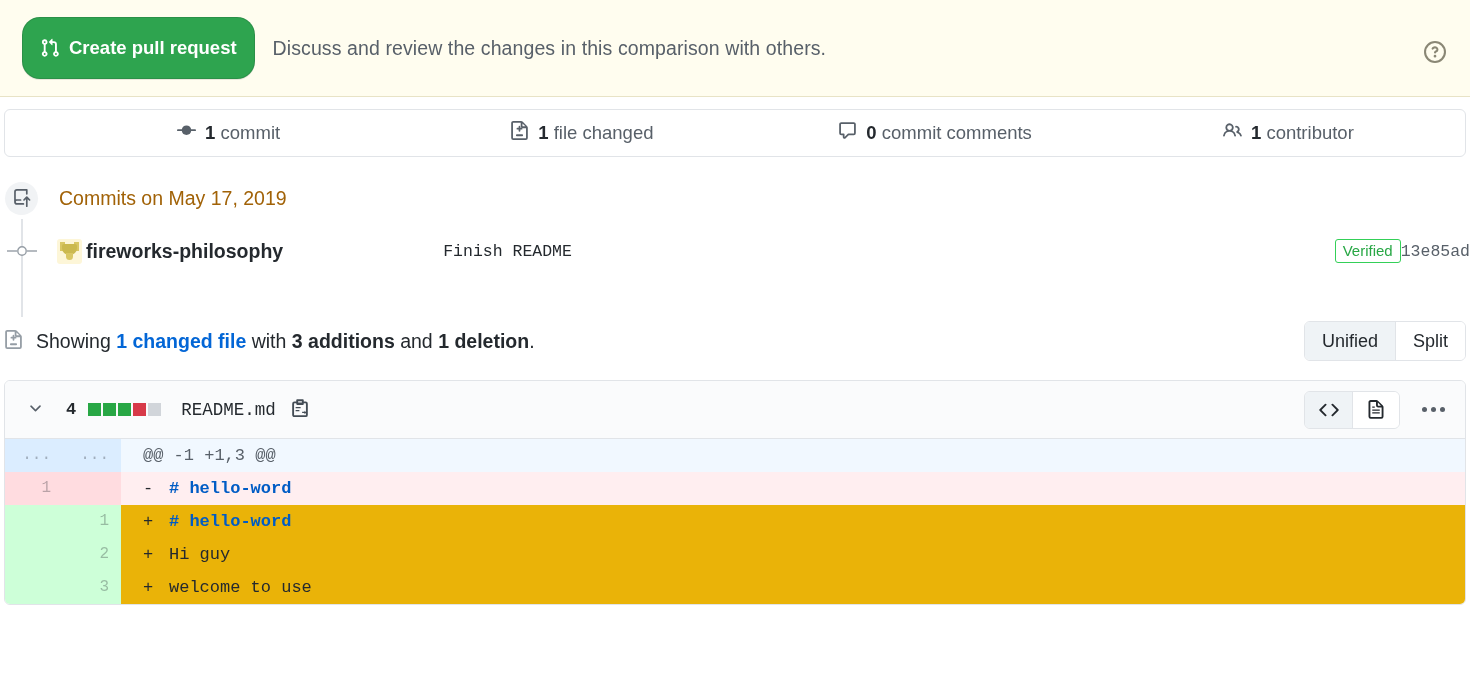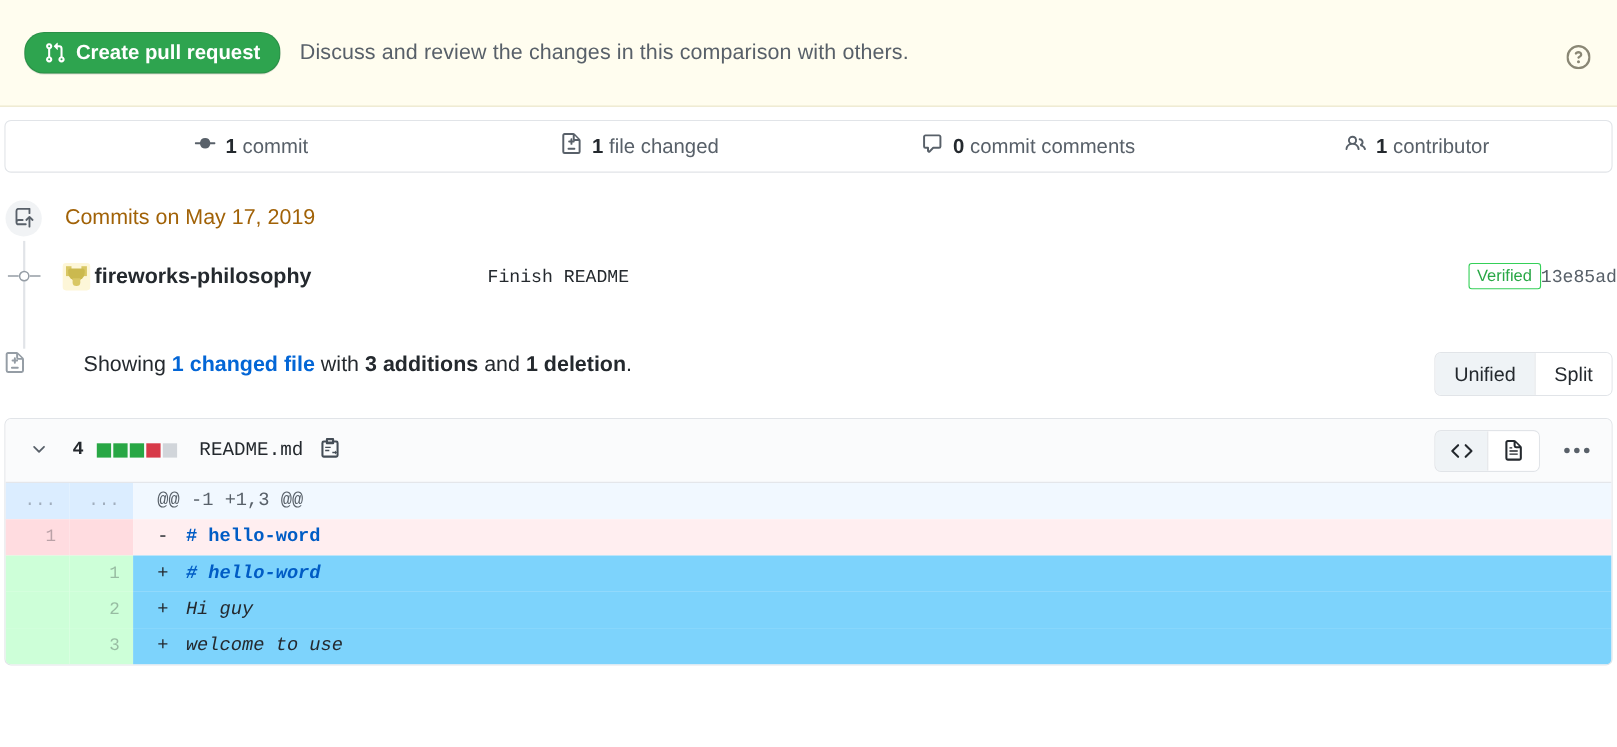--- a/index.html
+++ b/index.html
@@ -31,21 +31,21 @@
   }
   .btn-create {
     background: linear-gradient(#34c759 0%, #28a745 90%);
     background: #2ea44f;
     border: 1px solid rgba(27,31,35,0.15);
     border-radius: 18px;
     color: #fff;
     font-size: 18.5px;
     font-weight: bold;
     padding: 0 17px;
-    height: 38px;
+    height: 62px;
     display: inline-flex;
     align-items: center;
     gap: 9px;
     cursor: pointer;
     box-shadow: 0 1px 0 rgba(27,31,35,0.1);
   }
   .btn-create svg { display:block; }
   .banner-text {
     margin-left: 18px;
     font-size: 19.5px;
@@ -187,25 +187,25 @@
   .sha {
     font-family: Liberation Mono, monospace;
     font-size: 16.5px;
     color: #586069;
     cursor: pointer;
   }
 
   
   .showing-row {
     display: flex;
+    align-items: center;
     margin-top: 46px;
     padding: 0 4px;
     position: relative;
     height: 42px;
-    gap: 40px;
   }
   .showing-icon { color: #959da5; flex: none; margin-right: 13px; }
   .showing-text { font-size: 19.5px; color: #24292e; }
   .showing-text b { font-weight: bold; }
   .showing-text a { color: #0366d6; font-weight: bold; text-decoration: none; cursor: pointer; }
   .seg-group {
     position: absolute;
     right: 4px;
     display: flex;
     border: 1px solid #e1e4e8;
@@ -310,21 +310,21 @@
     user-select: none;
     cursor: pointer;
     font-size: 16px;
   }
   td.code { padding-left: 22px; color: #24292e; }
   tr.hunk td.ln { background: #dbedff; color: rgba(27,31,35,0.3); }
   tr.hunk td.code { background: #f1f8ff; color: #586069; }
   tr.del td.ln { background: #ffdce0; }
   tr.del td.code { background: #ffeef0; }
   tr.add td.ln { background: #cdffd8; }
-  tr.add td.code { background: #7dd3fc; font-style: italic; }
+  tr.add td.code { background: #eab308; }
   .md-head { color: #005cc5; font-weight: bold; }
   .sign { display: inline-block; width: 26px; }
 </style>
 </head>
 <body>
 
 <div class="page">
 
   <div class="banner">
     <button class="btn-create">

